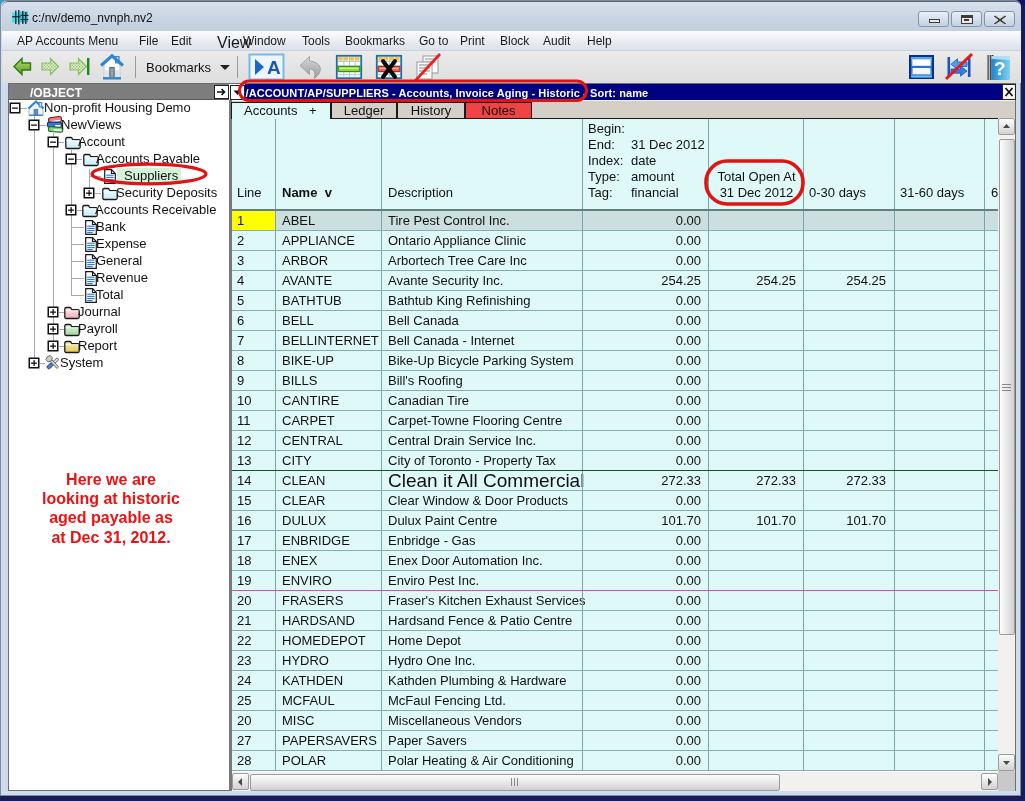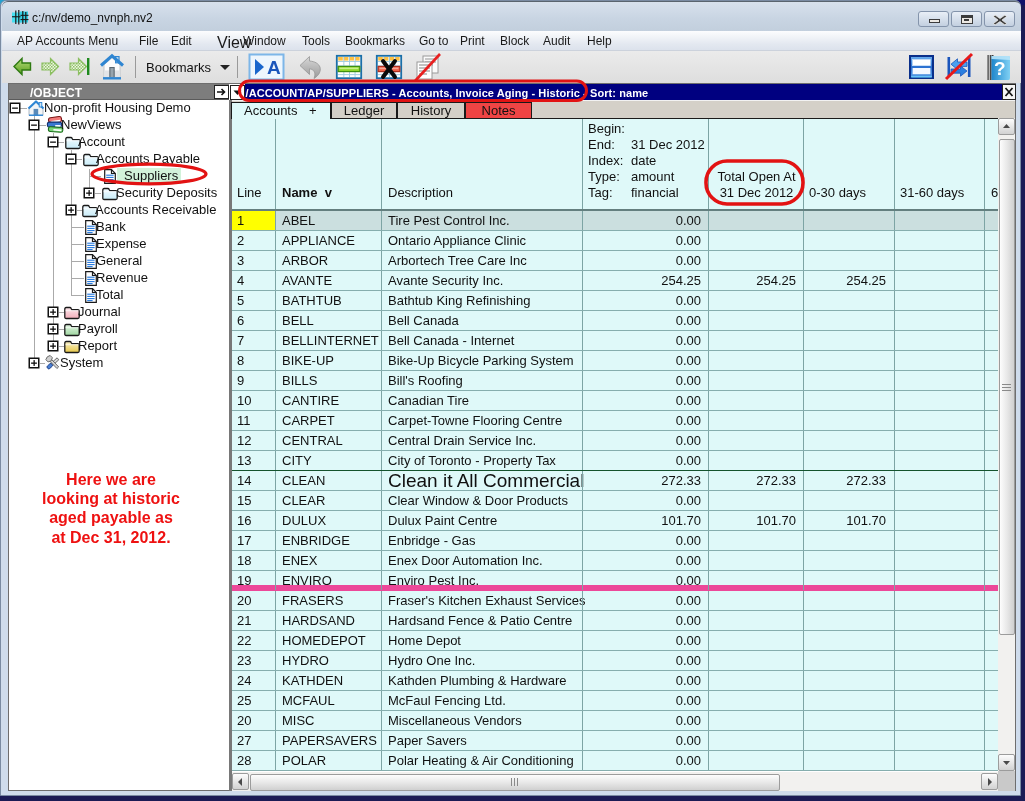--- a/index.html
+++ b/index.html
@@ -459,21 +459,21 @@
 <div class="abs" style="left:156px;top:0;height:19px;line-height:19px;font-size:13px;color:#111;white-space:nowrap;">Enex Door Automation Inc.</div>
 <div class="abs" style="left:351px;width:118px;text-align:right;top:0;height:19px;line-height:19px;font-size:13px;color:#111;">0.00</div>
 <div class="abs" style="left:43px;top:0;width:1px;height:19px;background:#7da4a4;"></div>
 <div class="abs" style="left:149px;top:0;width:1px;height:19px;background:#7da4a4;"></div>
 <div class="abs" style="left:350px;top:0;width:1px;height:19px;background:#7da4a4;"></div>
 <div class="abs" style="left:476px;top:0;width:1px;height:19px;background:#7da4a4;"></div>
 <div class="abs" style="left:571px;top:0;width:1px;height:19px;background:#7da4a4;"></div>
 <div class="abs" style="left:662px;top:0;width:1px;height:19px;background:#7da4a4;"></div>
 <div class="abs" style="left:752px;top:0;width:1px;height:19px;background:#7da4a4;"></div>
 </div>
-<div class="abs" style="left:231px;top:570px;width:766px;height:20px;background:#dff9f9;border-bottom:6px solid #ec4899;">
+<div class="abs" style="left:231px;top:570px;width:766px;height:20px;background:#dff9f9;border-bottom:1px solid #ec4899;">
 <div class="abs" style="left:5px;top:0;height:19px;line-height:19px;font-size:13px;color:#111;">19</div>
 <div class="abs" style="left:50px;top:0;height:19px;line-height:19px;font-size:13px;color:#111;white-space:nowrap;">ENVIRO</div>
 <div class="abs" style="left:156px;top:0;height:19px;line-height:19px;font-size:13px;color:#111;white-space:nowrap;">Enviro Pest Inc.</div>
 <div class="abs" style="left:351px;width:118px;text-align:right;top:0;height:19px;line-height:19px;font-size:13px;color:#111;">0.00</div>
 <div class="abs" style="left:43px;top:0;width:1px;height:19px;background:#7da4a4;"></div>
 <div class="abs" style="left:149px;top:0;width:1px;height:19px;background:#7da4a4;"></div>
 <div class="abs" style="left:350px;top:0;width:1px;height:19px;background:#7da4a4;"></div>
 <div class="abs" style="left:476px;top:0;width:1px;height:19px;background:#7da4a4;"></div>
 <div class="abs" style="left:571px;top:0;width:1px;height:19px;background:#7da4a4;"></div>
 <div class="abs" style="left:662px;top:0;width:1px;height:19px;background:#7da4a4;"></div>

